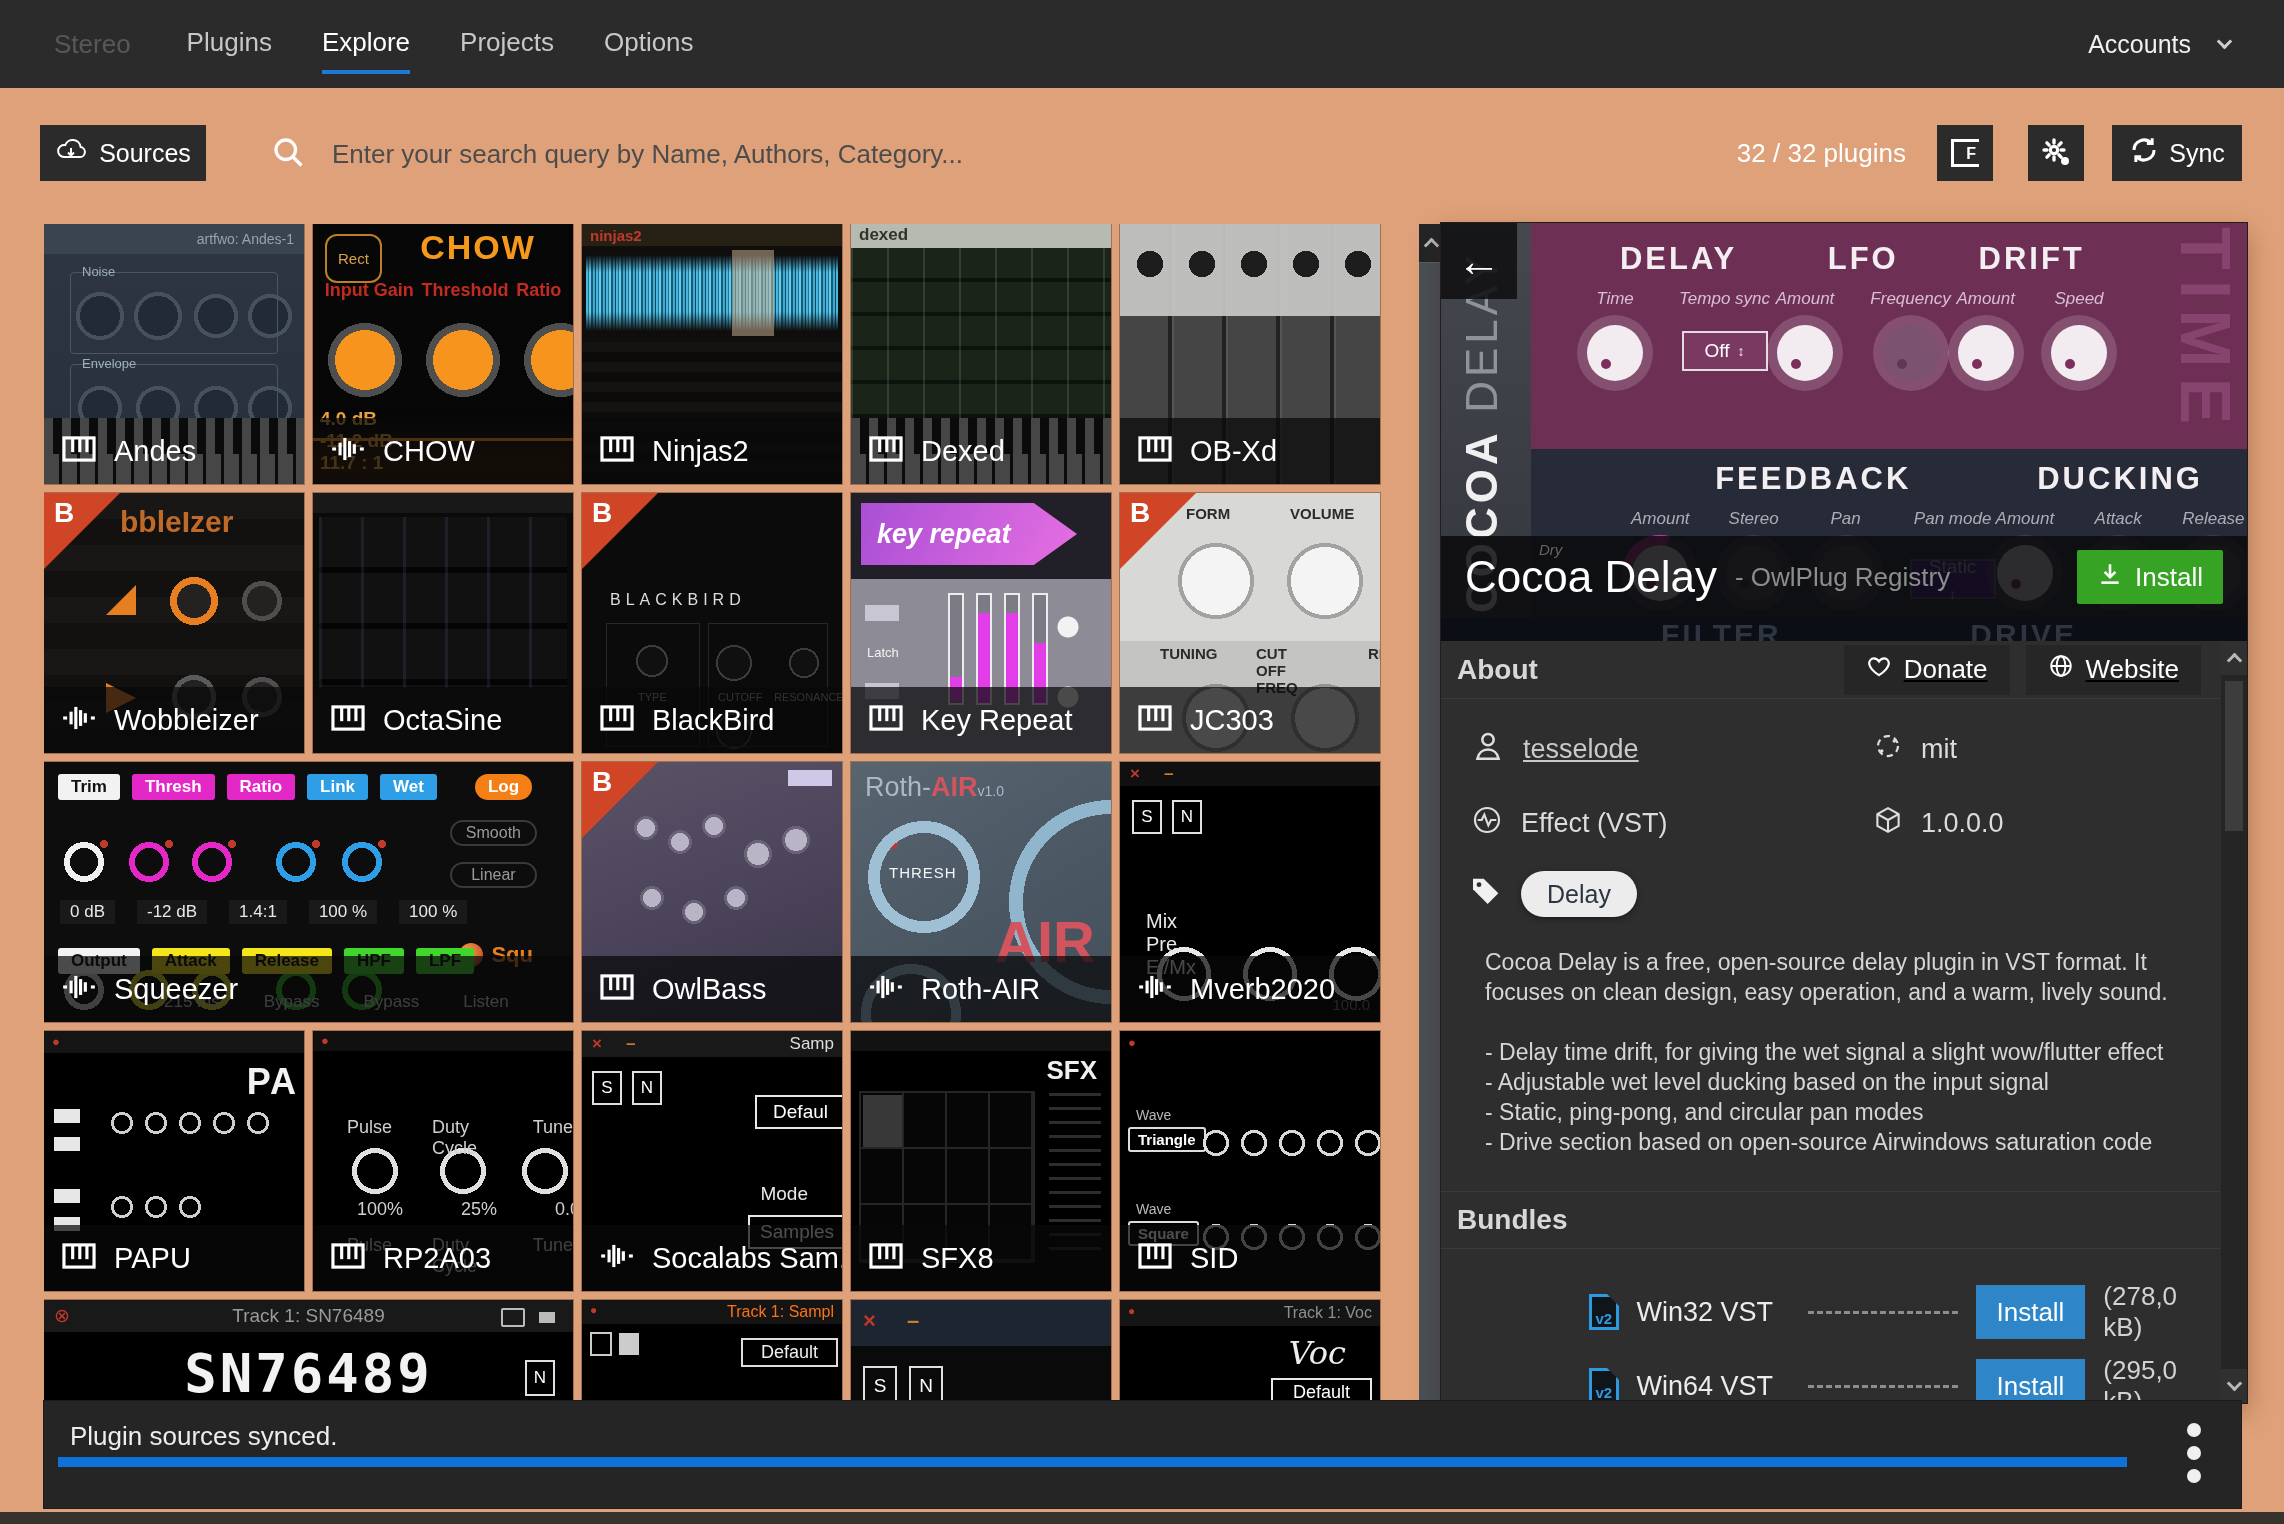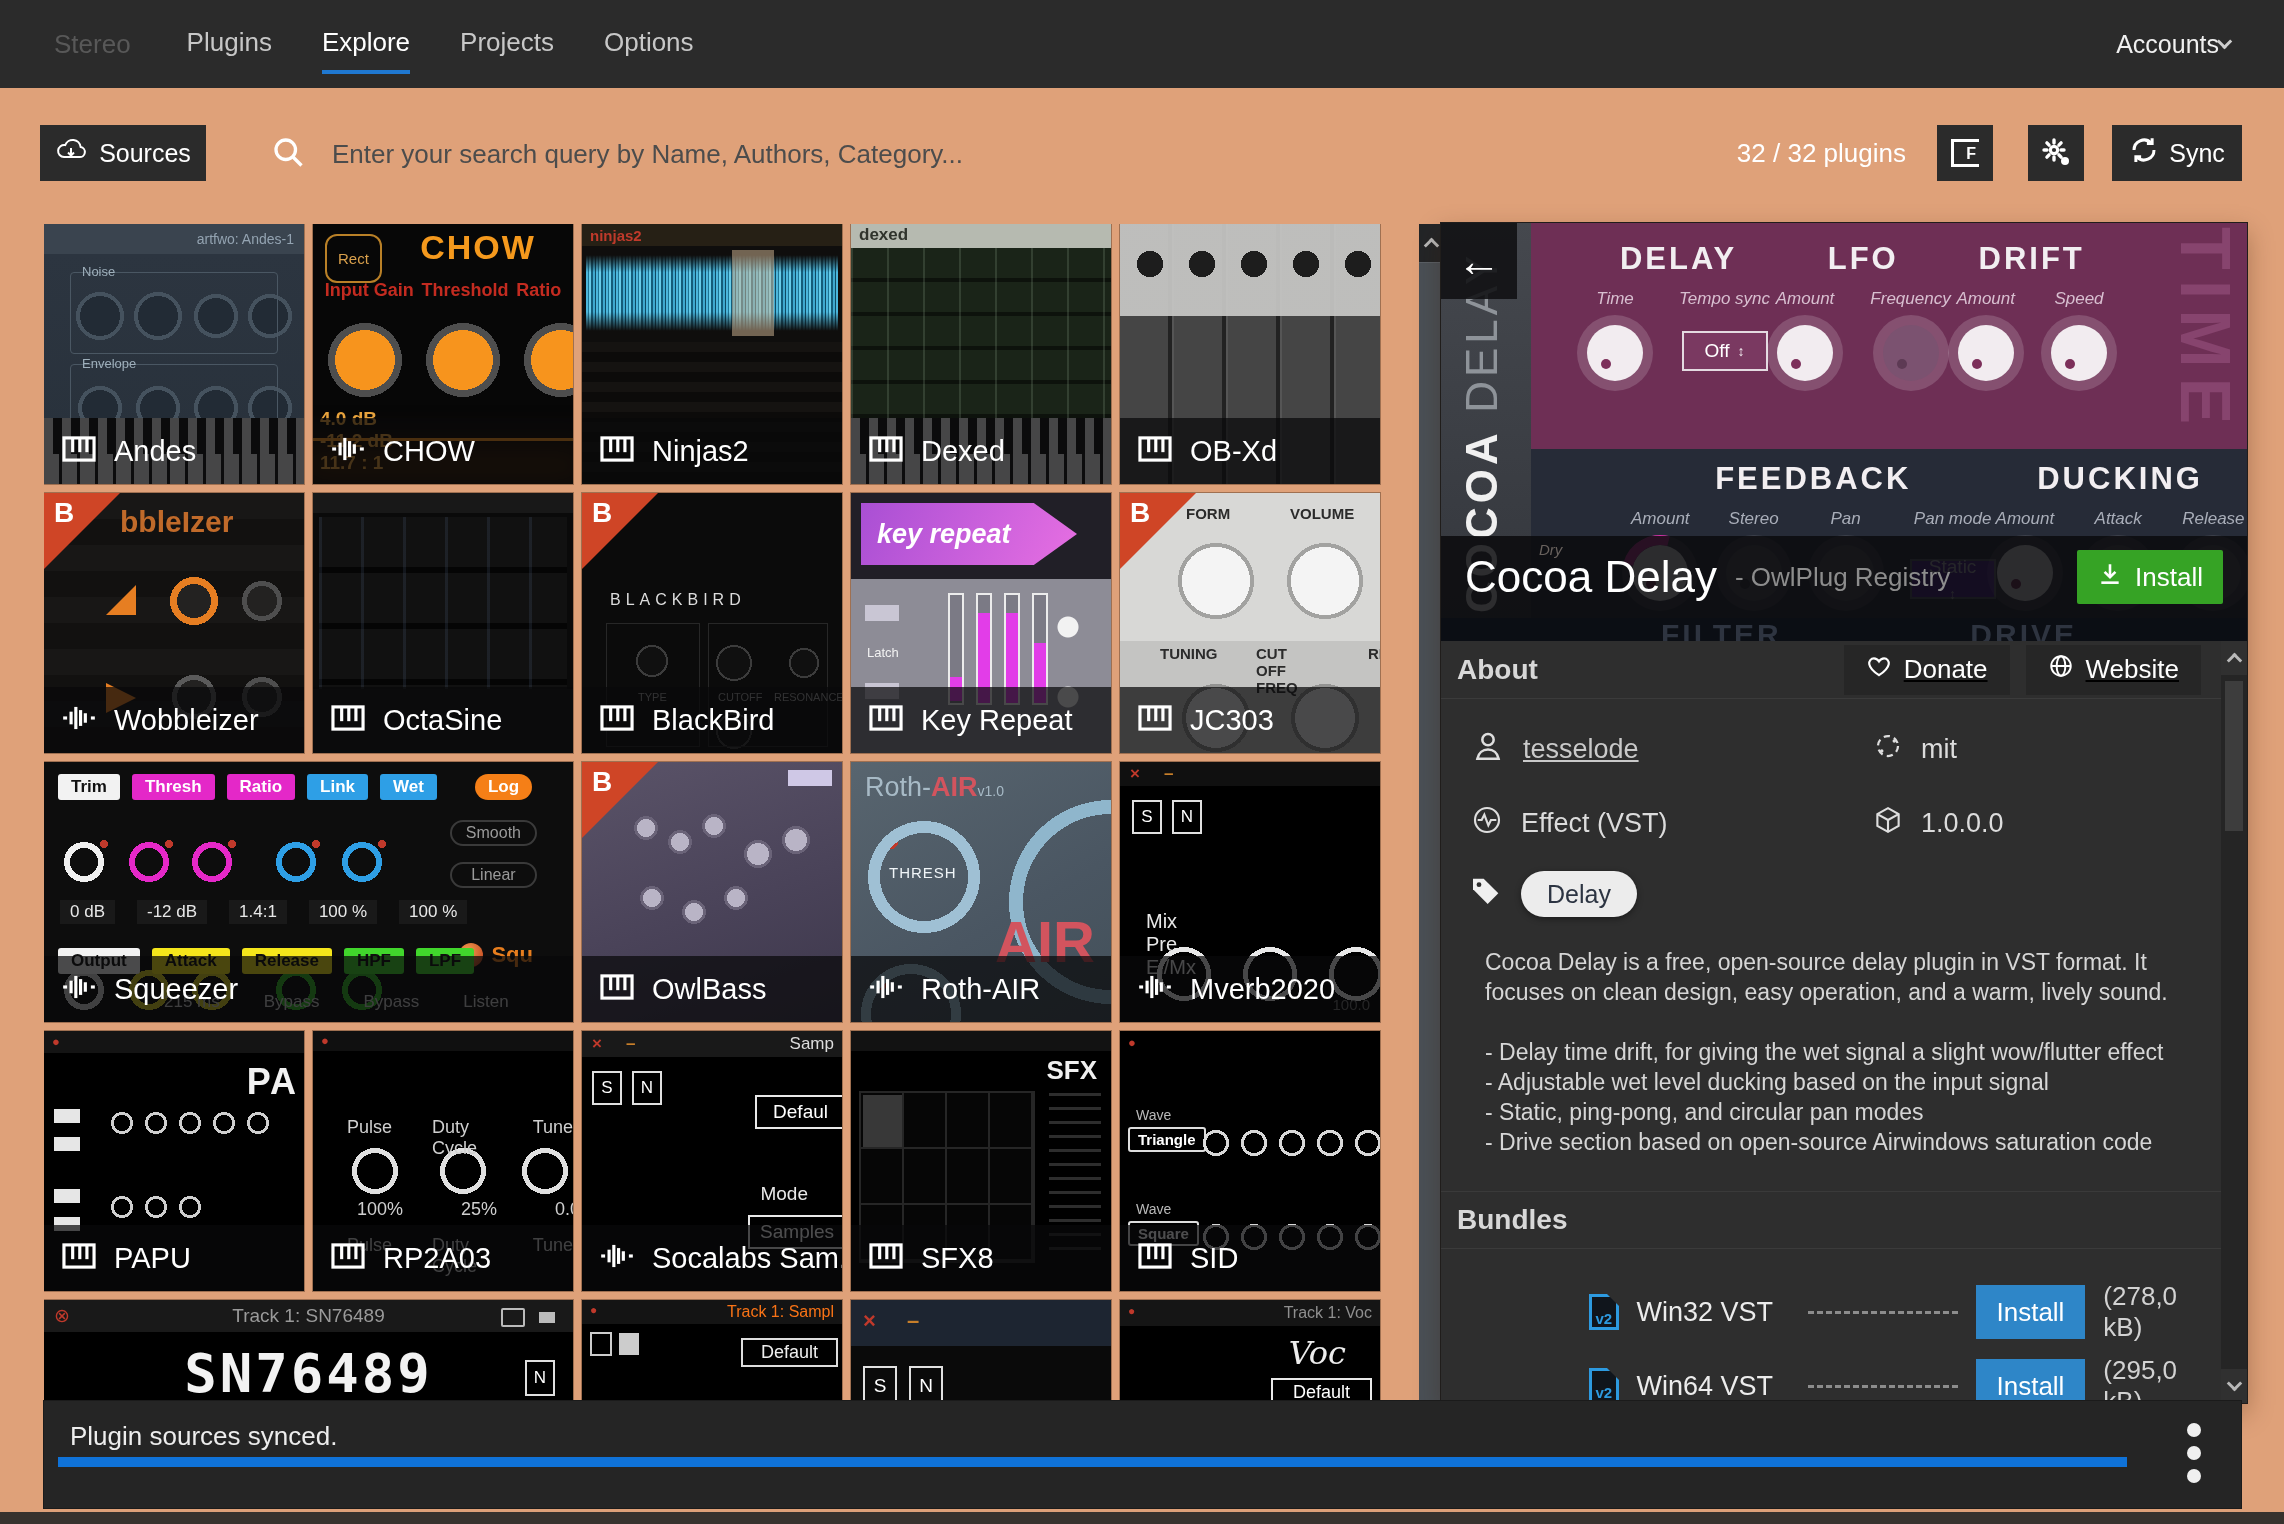--- a/index.html
+++ b/index.html
@@ -5,21 +5,21 @@
 *{box-sizing:border-box;margin:0;padding:0;}
 html,body{width:2284px;height:1524px;}
 body{position:relative;overflow:hidden;background:#dfa179;font-family:"Liberation Sans",sans-serif;}
 
 
 .topnav{position:absolute;top:0;left:0;width:100%;height:88px;background:#2b2b2b;display:flex;align-items:center;padding:0 54px;z-index:40;}
 .brand{color:#585858;font-size:26px;margin-right:56px;}
 .tabs{display:flex;gap:50px;align-items:center;}
 .tab{color:#c7c7c7;font-size:26px;padding-bottom:12px;border-bottom:4px solid transparent;cursor:pointer;margin-top:12px;}
 .tab.active{color:#ffffff;border-bottom-color:#1f78d1;}
-.accounts{margin-left:auto;display:flex;align-items:center;gap:0;color:#f0f0f0;font-size:25px;cursor:pointer;}
+.accounts{margin-left:auto;display:flex;align-items:center;gap:28px;color:#f0f0f0;font-size:25px;cursor:pointer;}
 .chev{width:11px;height:11px;border-left:3px solid #cfcfcf;border-top:3px solid #cfcfcf;display:inline-block;}
 .chev.down{transform:rotate(225deg);margin-top:-6px;}
 
 
 .toolbar{position:absolute;top:88px;left:0;width:100%;height:112px;}
 .btn{border:none;cursor:pointer;display:flex;align-items:center;justify-content:center;}
 .btn.dark{background:#2b2b2b;color:#fff;}
 .sources{position:absolute;left:40px;top:37px;width:166px;height:56px;gap:12px;font-size:25px;}
 .search-icon{position:absolute;left:270px;top:46px;}
 .search{position:absolute;left:332px;top:40px;width:880px;height:52px;background:transparent;border:none;outline:none;font-size:26px;color:#2e2e2e;font-family:"Liberation Sans",sans-serif;}

